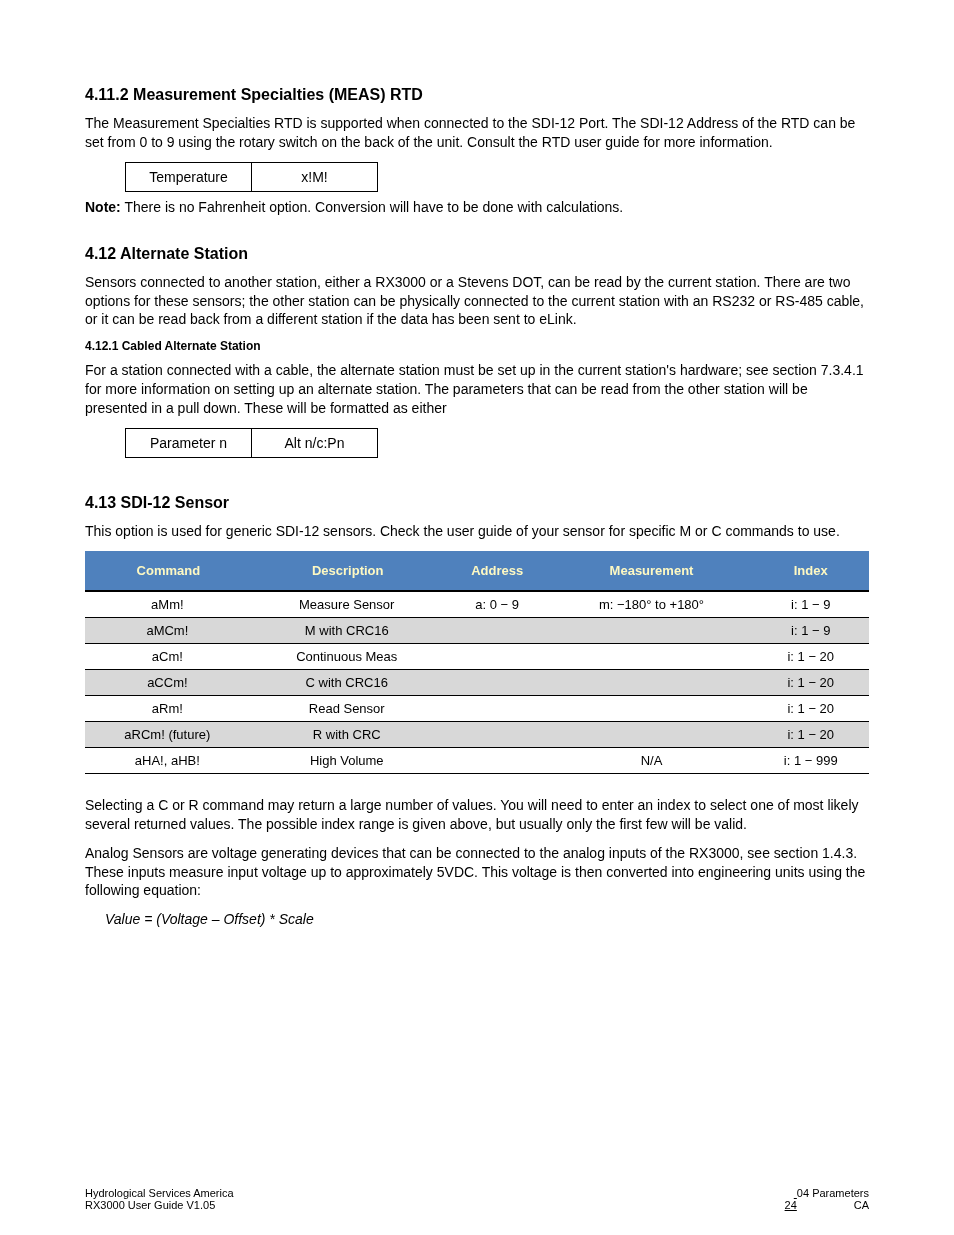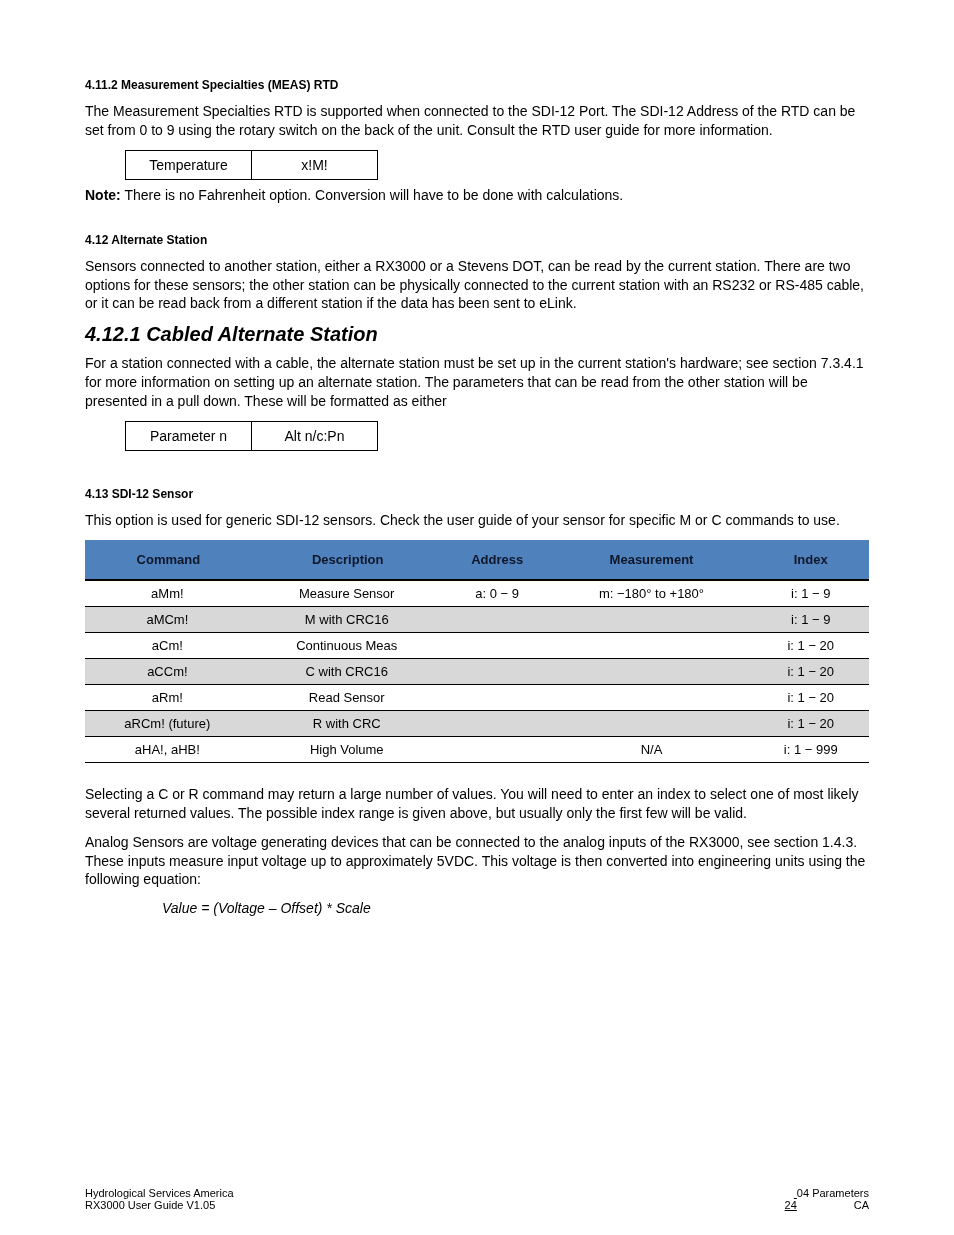--- a/index.html
+++ b/index.html
@@ -11,29 +11,28 @@
     width: 954px;
   }
   .page {
     padding: 70px 85px 60px 85px;
     box-sizing: border-box;
     width: 954px;
     position: relative;
     min-height: 1235px;
   }
   h2.section {
+    font-size: 16px;
+    font-weight: bold;
+    margin: 16px 0 10px 0;
+  }
+  h3.sub {
     font-size: 12px;
     font-weight: bold;
-    margin: 8px 0 10px 0;
-  }
-  h3.sub {
-    font-size: 20px;
-    font-weight: bold;
     margin: 0 0 8px 0;
-    font-style: italic;
   }
   p {
     font-size: 14px;
     line-height: 1.35;
     margin: 0 0 10px 0;
   }
   .note {
     font-size: 14px;
     margin: 6px 0 28px 0;
   }
@@ -54,21 +53,21 @@
     min-width: 105px;
   }
   table.data {
     border-collapse: collapse;
     width: 100%;
     font-size: 13px;
     margin-top: 6px;
   }
   table.data th {
     background: #4f81bd;
-    color: #0f172a;
+    color: #fef9c3;
     font-weight: bold;
     text-align: center;
     padding: 12px 6px;
     border-bottom: 2px solid #000;
   }
   table.data td {
     padding: 5px 8px;
     text-align: center;
     border-bottom: 1px solid #000;
   }
@@ -197,21 +196,21 @@
           <td></td>
           <td>N/A</td>
           <td>i: 1 − 999</td>
         </tr>
       </tbody>
   </table>
 
   <p class="after-table">Selecting a C or R command may return a large number of values.  You will need to enter an index to select one of most likely several returned values.  The possible index range is given above, but usually only the first few will be valid.</p>
 
   <p>Analog Sensors are voltage generating devices that can be connected to the analog inputs of the RX3000, see section 1.4.3.  These inputs measure input voltage up to approximately 5VDC.  This voltage is then converted into engineering units using the following equation:</p>
-  <p style="margin-left:77px;font-style:italic;">Value = (Voltage – Offset) * Scale</p>
+  <p style="margin-left:20px;font-style:italic;">Value = (Voltage – Offset) * Scale</p>
 
   <div class="footer">
     <div class="fleft">
       <div>Hydrological Services America</div>
       <div>RX3000 User Guide V1.05</div>
     </div>
     <div class="fcenter">
       <div>&nbsp;</div>
       <div>24</div>
     </div>

